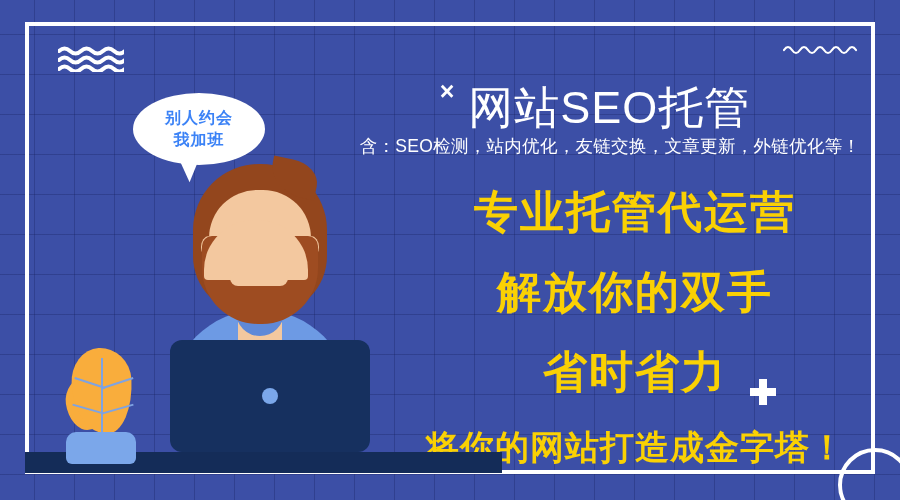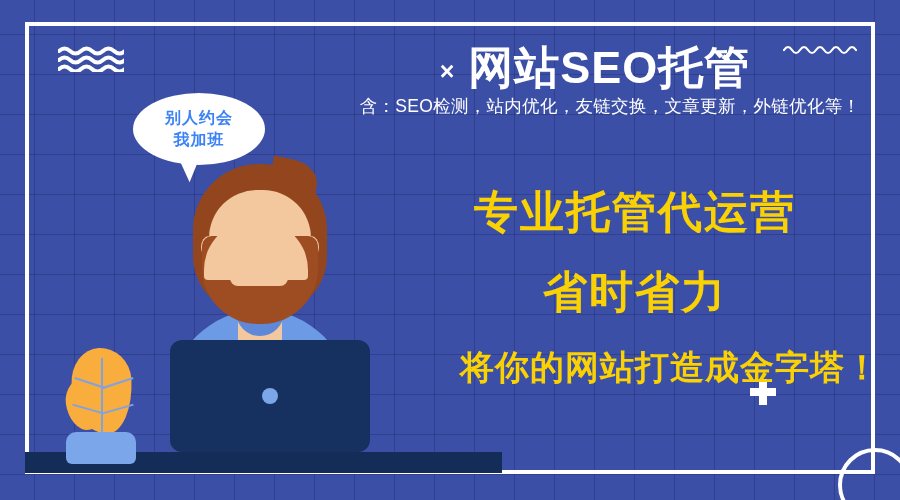--- a/index.html
+++ b/index.html
@@ -99,24 +99,25 @@
   #title-x {
     color: #ffffff;
     font-size: 25px;
     font-weight: bold;
     line-height: 1;
     transform: translateY(4px);
   }
   #main-title {
     color: #ffffff;
     font-size: 45px;
-    font-weight: bold;
+    font-weight: normal;
     letter-spacing: 1px;
     line-height: 1.15;
     white-space: nowrap;
+    margin-top: 40px;
   }
   #subtitle {
     color: #ffffff;
     font-size: 17.5px;
     letter-spacing: 0.3px;
     white-space: nowrap;
   }
   
   #slogans {
     position: absolute;
@@ -127,21 +128,21 @@
     color: #fad103;
   }
   .slogan {
     font-size: 44px;
     font-weight: bold;
     letter-spacing: 2px;
     line-height: 1;
     margin-bottom: 36px;
     white-space: nowrap;
   }
-  .slogan:last-child { margin-bottom: 14px; text-align: right; }
+  .slogan:last-child { margin-bottom: 14px; }
   .slogan.wide { font-size: 34px; letter-spacing: 1px; }
 
   
   #speech-bubble {
     position: absolute;
     left: 133px;
     top: 93px;
     width: 132px;
     height: 72px;
     background: #ffffff;
@@ -273,20 +274,21 @@
   <div id="headline-block">
     <div id="title-row">
       <span id="title-x">×</span>
       <span id="main-title">网站SEO托管</span>
     </div>
     <div id="subtitle">含：SEO检测，站内优化，友链交换，文章更新，外链优化等！</div>
   </div>
 
   <div id="slogans">
     <div class="slogan">专业托管代运营</div>
+    <div class="slogan">解放你的双手</div>
     <div class="slogan">省时省力</div>
     <div class="slogan wide">将你的网站打造成金字塔！</div>
   </div>
 
   <div id="bubble-tail"></div>
   <div id="speech-bubble">
     <span>别人约会</span>
     <span>我加班</span>
   </div>
 

